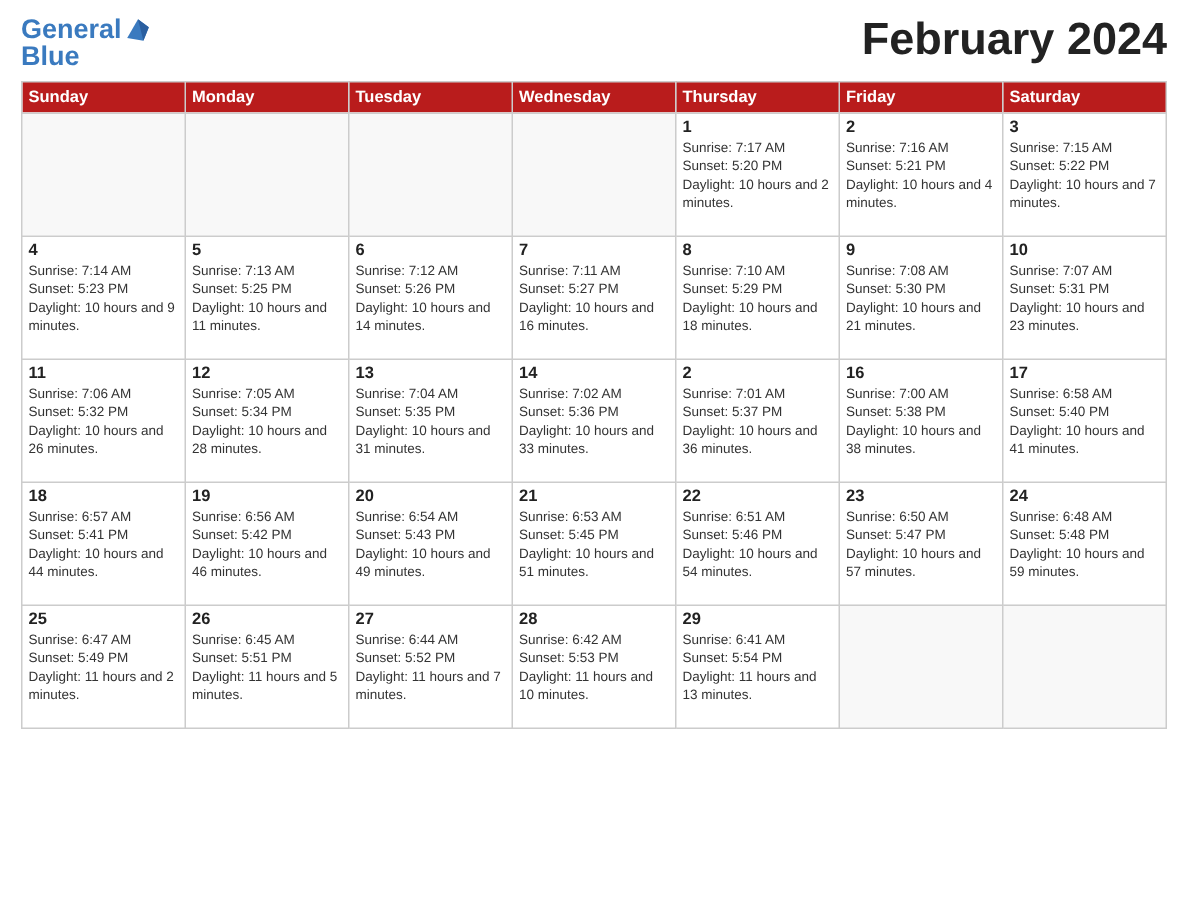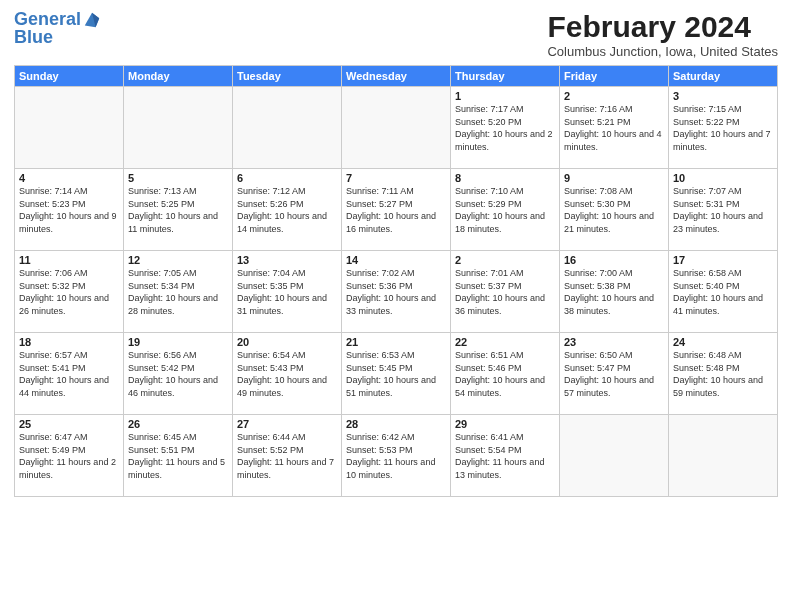--- a/index.html
+++ b/index.html
@@ -49,21 +49,21 @@
     .subtitle {
       font-size: 13px;
       color: #444;
     }
     .calendar {
       width: 100%;
       border-collapse: collapse;
       table-layout: fixed;
     }
     .calendar th {
-      background-color: #3b82f6;
+      background-color: #b91c1c;
       color: #fff;
       font-size: 11px;
       font-weight: bold;
       padding: 4px 4px;
       border: 1px solid #ccc;
       text-align: left;
     }
     .calendar td {
       border: 1px solid #ccc;
       vertical-align: top;
@@ -105,21 +105,20 @@
             <polygon points="10,2 18,8 14,18" fill="#2a5fa0"></polygon>
           </svg>
         </div>
         <div class="logo-text" style="color:#3a7abf; margin-top:-2px;">
           <span>Blue</span>
         </div>
       </div>
     </div>
     <div class="title-area">
       <div class="main-title">February 2024</div>
-      <div class="subtitle">Columbus Junction, Iowa, United States</div>
     </div>
   </div>
 
   <table class="calendar">
     <thead>
       <tr>
       <th>Sunday</th>
           <th>Monday</th>
           <th>Tuesday</th>
           <th>Wednesday</th>

